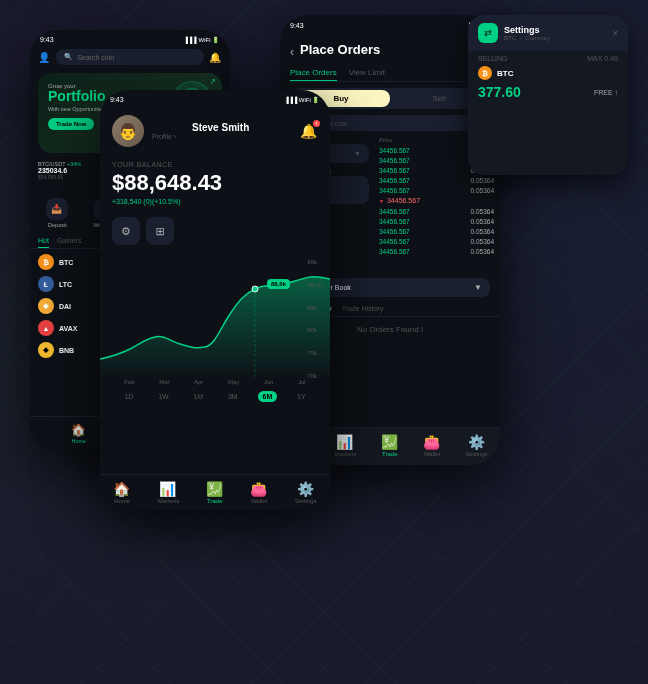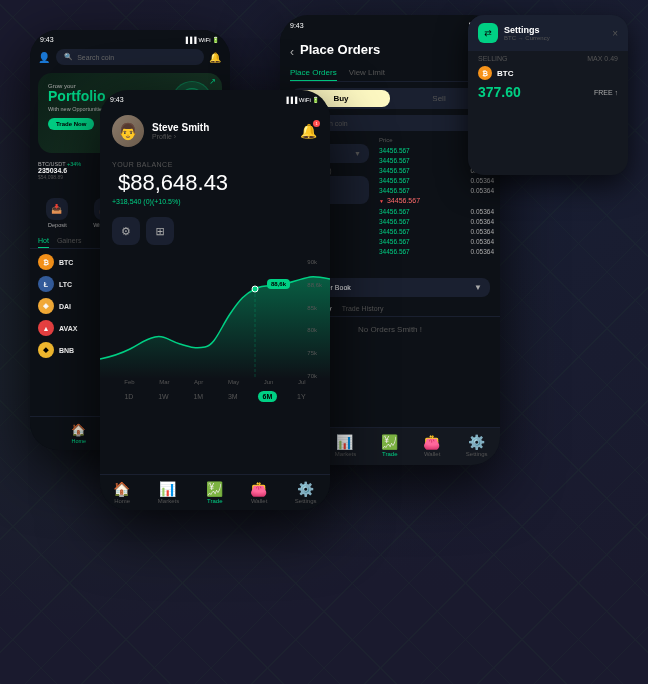--- a/index.html
+++ b/index.html
@@ -341,20 +341,21 @@
       overflow: hidden;
       display: flex;
       align-items: center;
       justify-content: center;
       font-size: 16px;
     }
     .profile-name {
       font-size: 10px;
       font-weight: 700;
       color: white;
+      margin-left: 40px;
     }
     .profile-sub {
       font-size: 7px;
       color: #555;
     }
     .bell-badge {
       position: relative;
     }
     .bell-icon {
       font-size: 14px;
@@ -380,23 +381,23 @@
       padding: 8px 12px;
       background: #0d1117;
     }
     .balance-label {
       font-size: 7px;
       color: #555;
       letter-spacing: 0.5px;
     }
     .balance-amount {
       font-size: 22px;
-      font-weight: 400;
-      color: white;
-      margin: 2px 6px;
+      font-weight: 700;
+      color: white;
+      margin: 2px 0;
     }
     .balance-change {
       font-size: 7px;
       color: #00d084;
     }
 
     
     .balance-actions {
       display: flex;
       gap: 6px;
@@ -1159,21 +1160,21 @@
     <div class="view-ob-btn">
       <span class="view-ob-label">View Order Book</span>
       <span style="font-size:8px;color:#aaa;">▼</span>
     </div>
 
     <div class="order-hist-tabs">
       <div class="oh-tab active">Order History</div>
       <div class="oh-tab">Trade History</div>
     </div>
 
-    <div class="no-orders">No Orders Smith !</div>
+    <div class="no-orders">No Orders Found !</div>
 
     <div class="bottom-nav-3">
       <div class="nav-item">
         <div style="font-size:14px;">🏠</div>
         <div style="font-size:6px;color:#555;">Home</div>
       </div>
       <div class="nav-item">
         <div style="font-size:14px;">📊</div>
         <div style="font-size:6px;color:#555;">Markets</div>
       </div>

